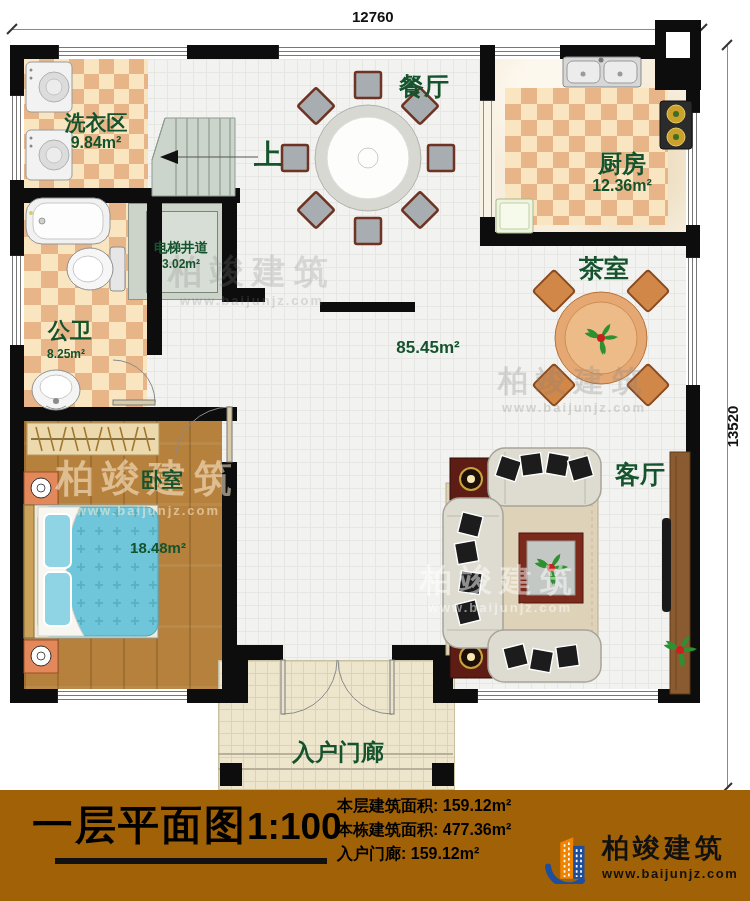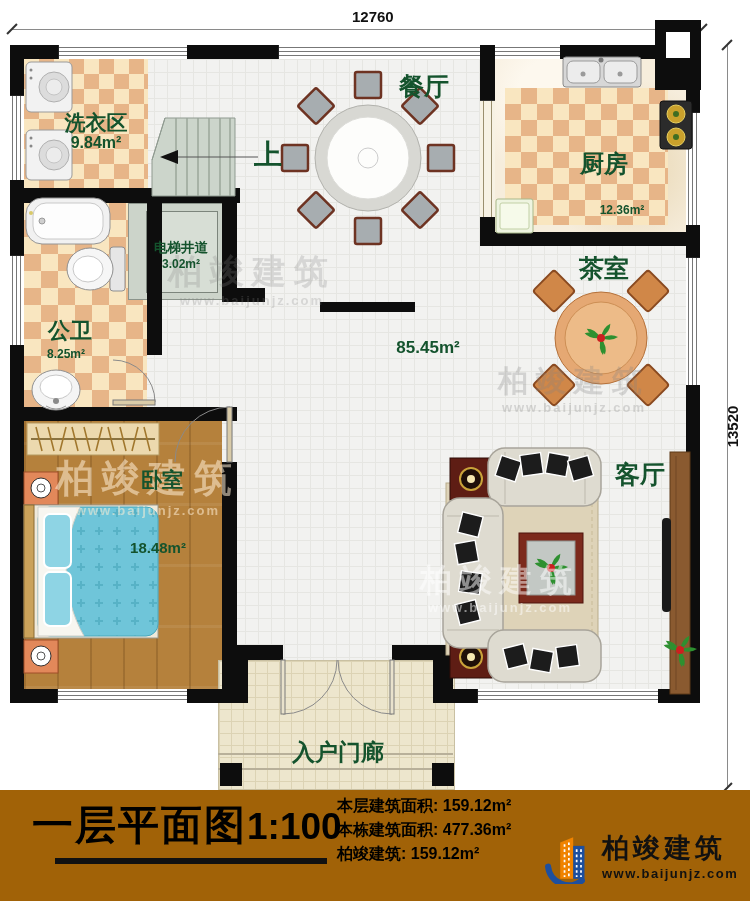--- a/index.html
+++ b/index.html
@@ -344,42 +344,42 @@
   </div>
   <div class="wm" style="left:420px;top:560px;color:rgba(255,255,255,.5);">
     <span class="n" style="font-size:32px;">柏竣建筑</span>
     <span class="u">www.baijunjz.com</span>
   </div>
 
   <div class="lbl" style="left:96px;top:122px;font-size:21px;">洗衣区</div>
   <div class="lbl" style="left:96px;top:143px;font-size:16px;">9.84m²</div>
   <div class="lbl" style="left:268px;top:155px;font-size:28px;">上</div>
   <div class="lbl" style="left:424px;top:86px;font-size:25px;">餐厅</div>
-  <div class="lbl" style="left:604px;top:164px;font-size:24px;">厨房</div>
-  <div class="lbl" style="left:622px;top:186px;font-size:12px;margin-top:24px;">12.36m²</div>
+  <div class="lbl" style="left:622px;top:164px;font-size:24px;">厨房</div>
+  <div class="lbl" style="left:622px;top:186px;font-size:16px;">12.36m²</div>
   <div class="lbl" style="left:181px;top:248px;font-size:13.5px;">电梯井道</div>
   <div class="lbl" style="left:181px;top:264px;font-size:12px;">3.02m²</div>
   <div class="lbl" style="left:70px;top:331px;font-size:22px;">公卫</div>
   <div class="lbl" style="left:66px;top:354px;font-size:12px;">8.25m²</div>
   <div class="lbl" style="left:428px;top:347px;font-size:17px;">85.45m²</div>
   <div class="lbl" style="left:604px;top:268px;font-size:25px;">茶室</div>
   <div class="lbl" style="left:162px;top:479px;font-size:21px;">卧室</div>
   <div class="lbl" style="left:158px;top:499px;font-size:15px;margin-top:48px;">18.48m²</div>
   <div class="lbl" style="left:640px;top:474px;font-size:25px;">客厅</div>
   <div class="lbl" style="left:338px;top:752px;font-size:23px;">入户门廊</div>
 
   <div class="footer">
     <div class="title-row">
       <span class="title-main">一层平面图</span><span class="title-scale">1:100</span>
     </div>
     <div class="title-rule"></div>
     <ul class="stats">
       <li>本层建筑面积: 159.12m²</li>
       <li>本栋建筑面积: 477.36m²</li>
-      <li>柏竣建筑: 159.12m²</li>
+      <li>入户门廊: 159.12m²</li>
     </ul>
     <div class="logo">
       <svg width="52" height="52" viewBox="0 0 60 60">
         <path d="M46,56 A24,24 0 0 1 7,40" stroke="#1d4f9e" stroke-width="7" fill="none" stroke-linecap="round"></path>
         <polygon points="21,12 36,6 36,54 21,54" fill="#f08300"></polygon>
         <rect x="36" y="16" width="13" height="38" fill="#1d4f9e"></rect>
         <g stroke="#ffffff" stroke-width="2" stroke-dasharray="3 3">
           <line x1="26" y1="14" x2="26" y2="52"></line>
             <line x1="31" y1="12" x2="31" y2="52"></line>
           <line x1="40" y1="20" x2="40" y2="52"></line>

